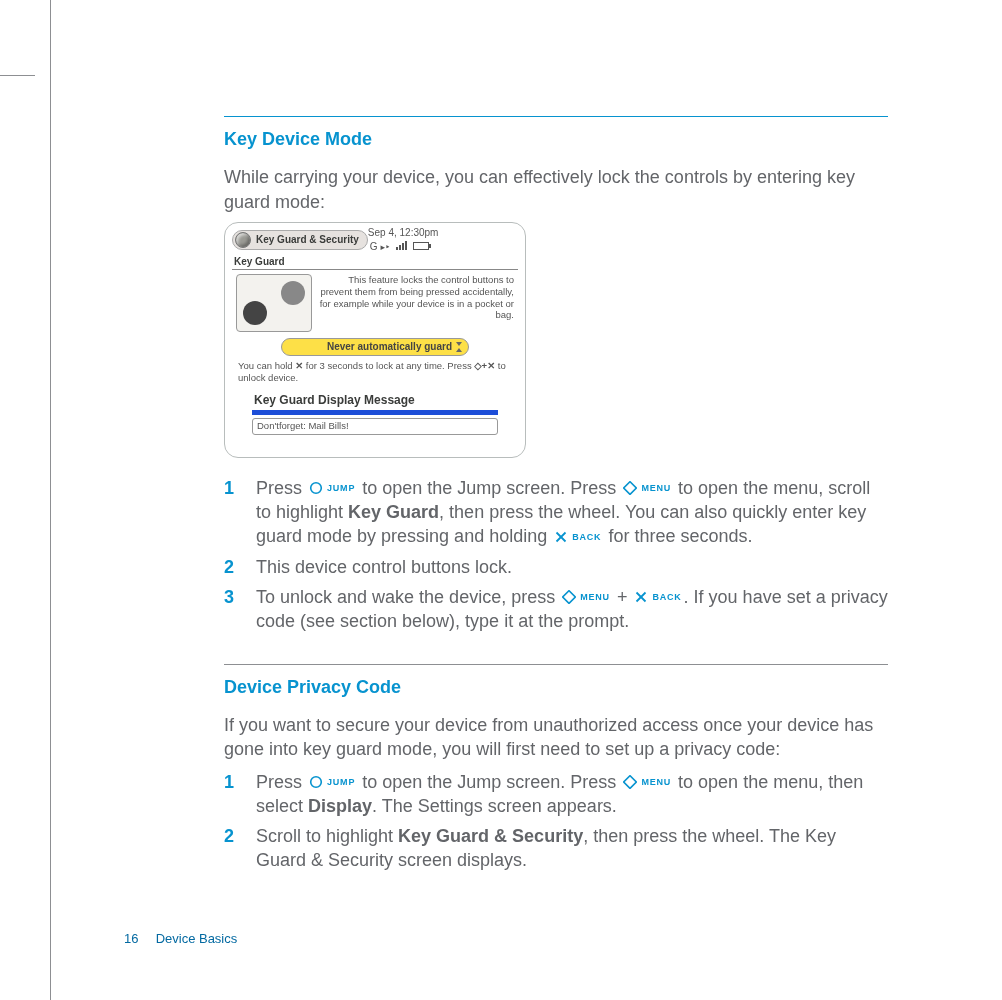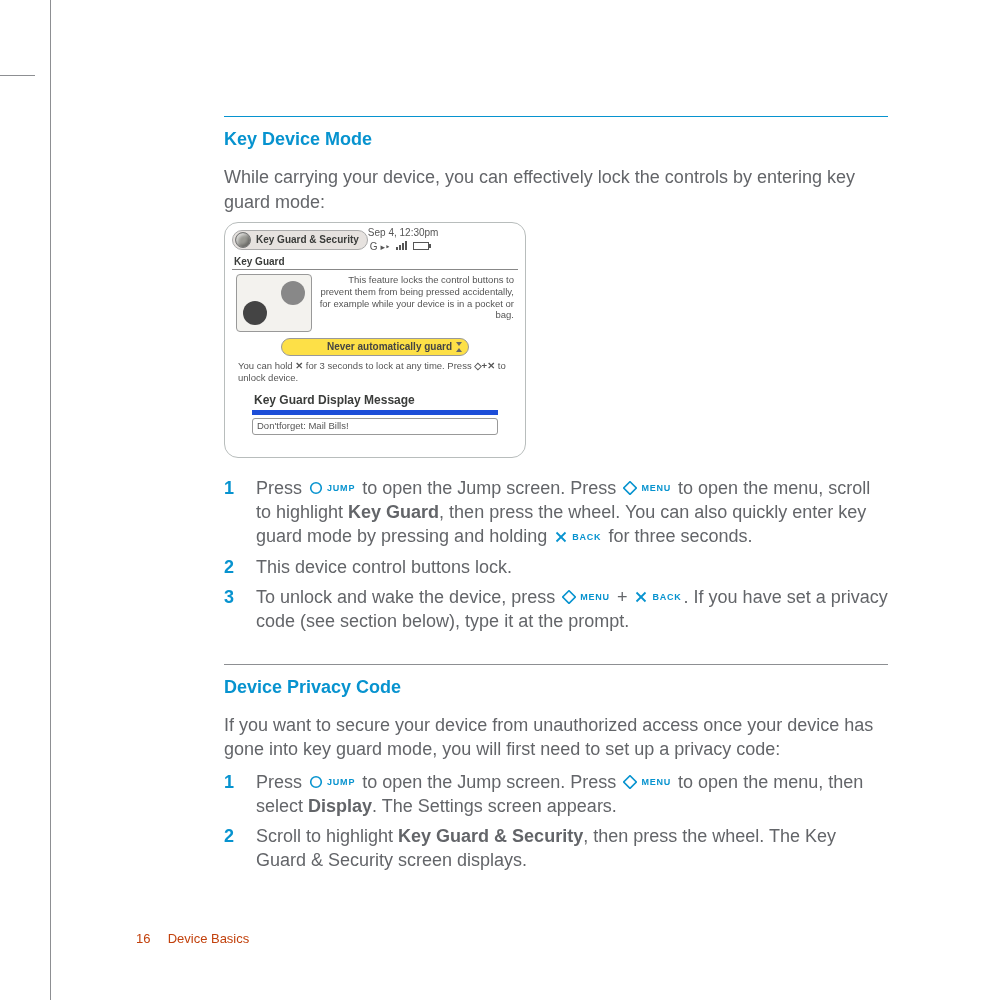--- a/index.html
+++ b/index.html
@@ -56,24 +56,24 @@
   .btn svg { display: block; }
   .btn .lbl {
     font-size: 9px;
     font-weight: bold;
     letter-spacing: 0.8px;
     color: #0793cf;
     margin-left: 4px;
   }
   .footer {
     position: absolute;
-    left: 136px;
+    left: 124px;
     bottom: 54px;
     font-size: 13px;
-    color: #c2410c;
+    color: #0369a1;
   }
   .footer .pg { display: inline-block; width: 28px; }
 
   
   .shot {
     width: 302px;
     height: 236px;
     border: 1px solid #b8bdbc;
     border-radius: 14px;
     background: #fff;

